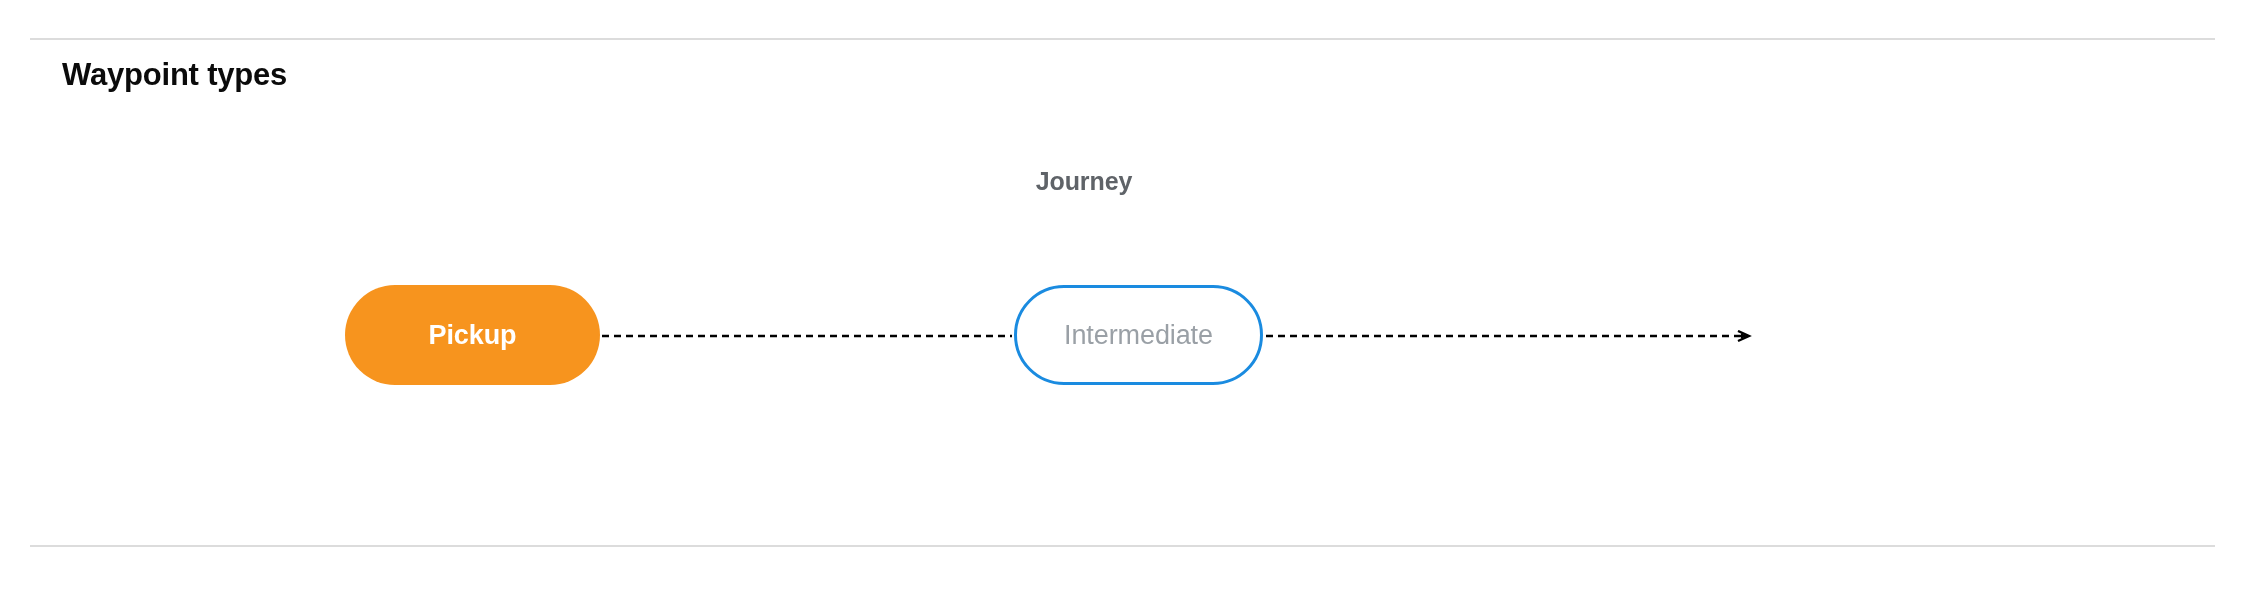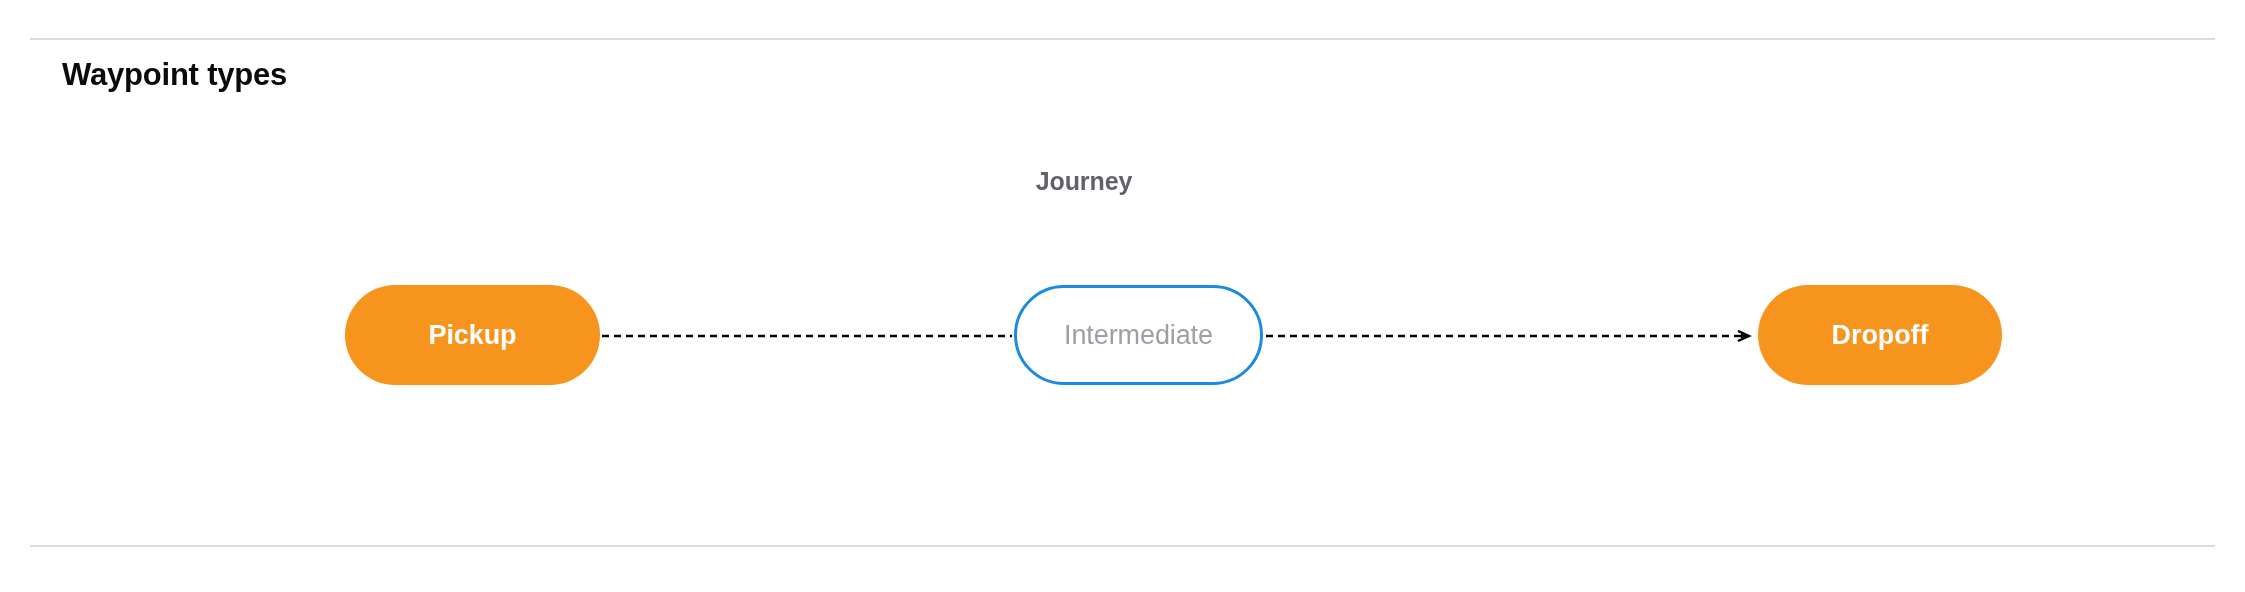--- a/index.html
+++ b/index.html
@@ -156,21 +156,18 @@
     </svg>
 
     <div class="node node-pickup">
       <span class="node-label">Pickup</span>
     </div>
 
     <div class="node node-intermediate">
       <span class="node-label">Intermediate</span>
     </div>
 
-    <div class="node node-dropoff">
-      <span class="node-label">Dropoff</span>
-    </div>
 
   </div>
 
   <div class="divider divider-bottom"></div>
 
 </div>
 
 </body></html>

